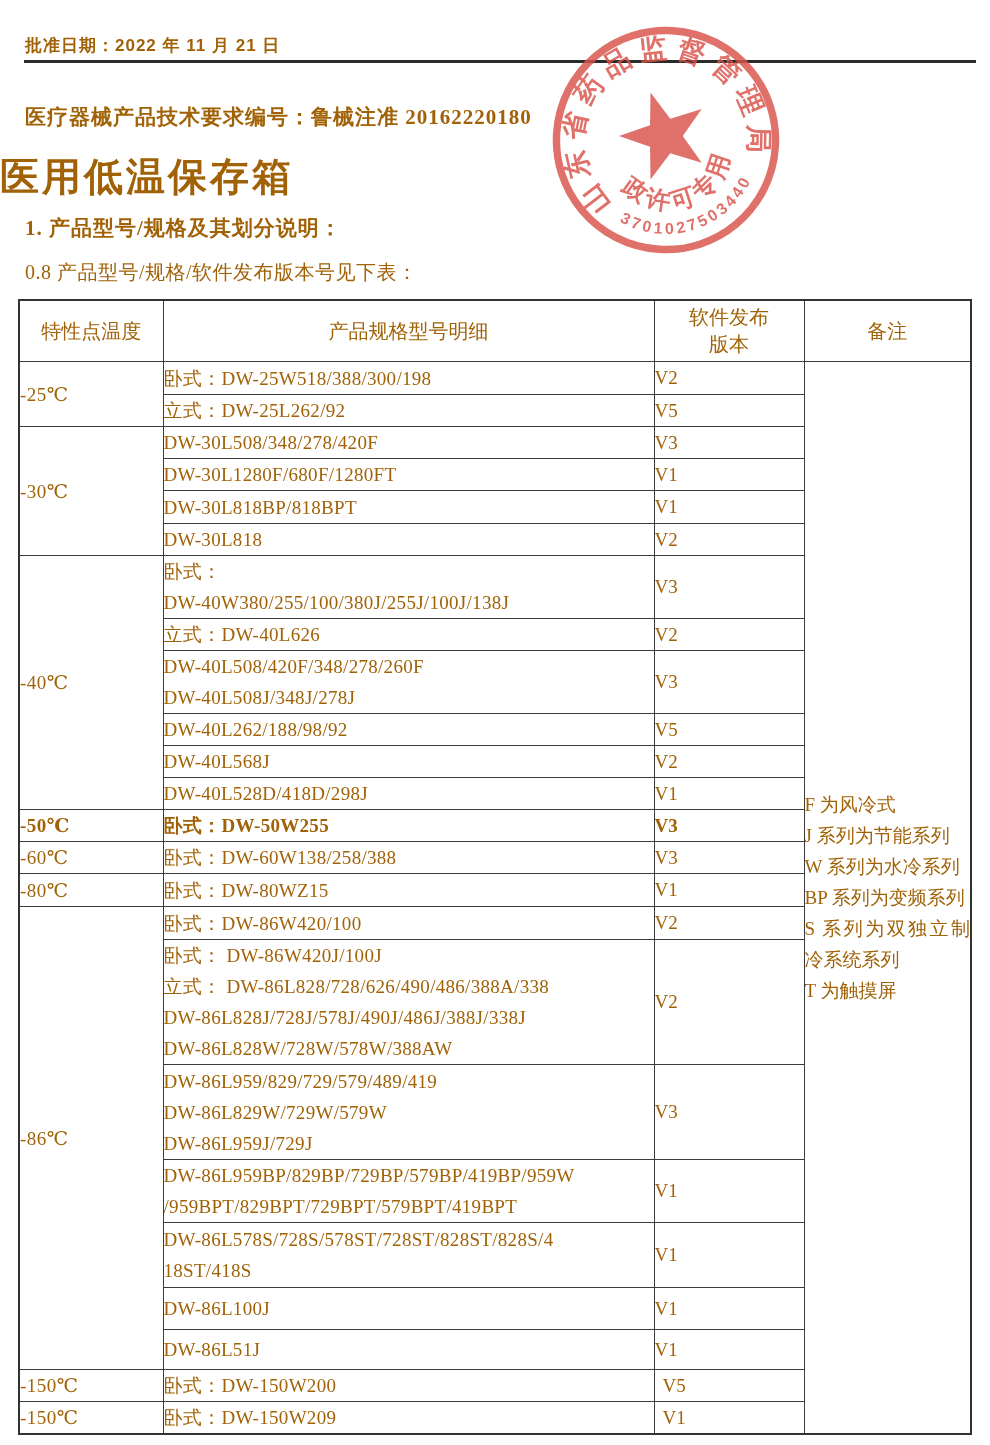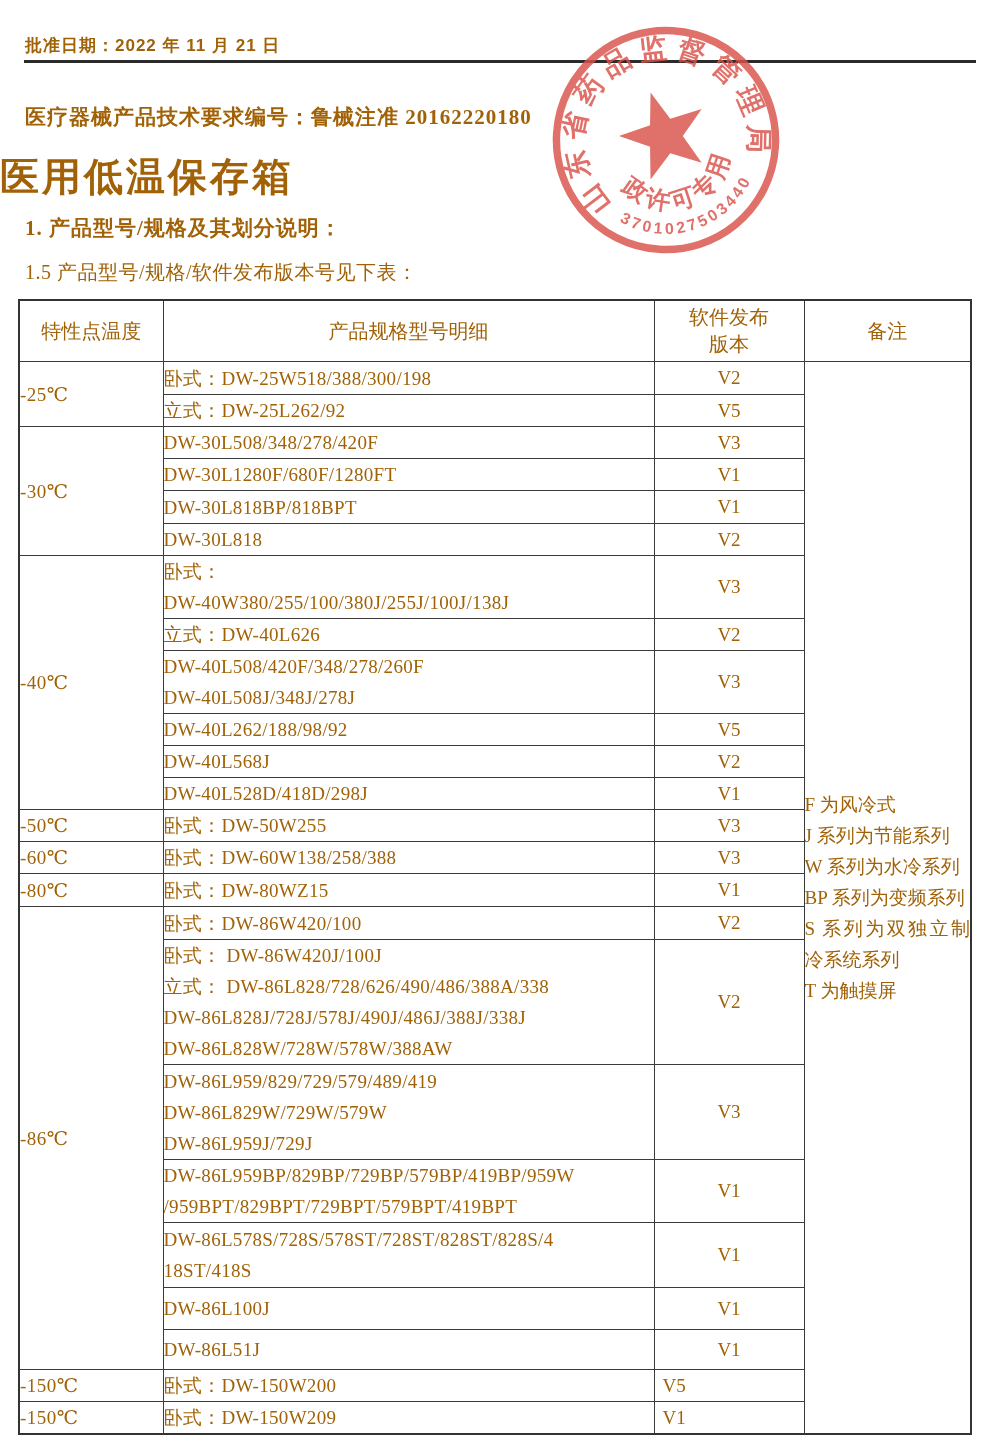--- a/index.html
+++ b/index.html
@@ -65,42 +65,42 @@
   td.temp-cell{
     font-size:19px;text-align:left;vertical-align:middle;
     padding-left:18px;letter-spacing:0.5px;
   }
   td.model-cell{
     font-size:19px;text-align:left;vertical-align:middle;
     padding:2px 4px 2px 9px;
     white-space:pre-line;line-height:31px;letter-spacing:0.3px;
   }
   td.version-cell{
-    font-size:19px;text-align:center;vertical-align:middle;
+    font-size:19px;vertical-align:middle;
   }
   td.version-cell.left{text-align:left;padding-left:8px;}
   td.remark-cell{
     font-size:19px;text-align:justify;vertical-align:middle;
     padding:4px 6px 4px 8px;
     white-space:pre-line;line-height:31px;
   }
 </style>
 </head>
 <body>
 
 <div class="page">
 
   <div class="approval">批准日期：2022 年 11 月 21 日</div>
   <div class="rule"></div>
 
   <div class="doc-number">医疗器械产品技术要求编号：鲁械注准 20162220180</div>
   <h1 class="doc-title">医用低温保存箱</h1>
 
   <div class="sec1">1. 产品型号/规格及其划分说明：</div>
-  <div class="sec11">1.5 产品型号/规格/软件发布版本号见下表：</div>
+  <div class="sec11">0.8 产品型号/规格/软件发布版本号见下表：</div>
 
   <svg class="stamp" viewBox="0 0 220 220" xmlns="http://www.w3.org/2000/svg">
     <defs>
       <path id="arcTop" d="M 46 155 A 78 78 0 1 1 174 155" fill="none"></path>
       <path id="arcInner" d="M 53 128 A 58 58 0 0 0 167 128" fill="none"></path>
       <path id="arcOuter" d="M 36 158 A 88 88 0 0 0 184 158" fill="none"></path>
     </defs>
     <g transform="rotate(-18 110 110)" fill="#d9534a">
       <circle cx="110" cy="110" r="103" fill="none" stroke="#d9534a" stroke-width="7"></circle>
       <polygon points="110,63 120,92.2 150.9,92.7 126.2,111.3 135.3,140.8 110,123 84.7,140.8 93.8,111.3 69.1,92.7 100,92.2"></polygon>
@@ -185,21 +185,21 @@
           <td class="version-cell">V5</td>
         </tr>
         <tr style="height: 31px;">
           <td class="model-cell">DW-40L568J</td>
           <td class="version-cell">V2</td>
         </tr>
         <tr style="height: 32px; margin-left: 26px;">
           <td class="model-cell">DW-40L528D/418D/298J</td>
           <td class="version-cell">V1</td>
         </tr>
-        <tr style="height: 32px;">
+        <tr style="height: 32px; font-weight: bold;">
           <td rowspan="1" class="temp-cell">-50℃</td>
           <td class="model-cell">卧式：DW-50W255</td>
           <td class="version-cell">V3</td>
         </tr>
         <tr style="height: 32px; padding-left: 12px;">
           <td rowspan="1" class="temp-cell">-60℃</td>
           <td class="model-cell">卧式：DW-60W138/258/388</td>
           <td class="version-cell">V3</td>
         </tr>
         <tr style="height: 33px;">

